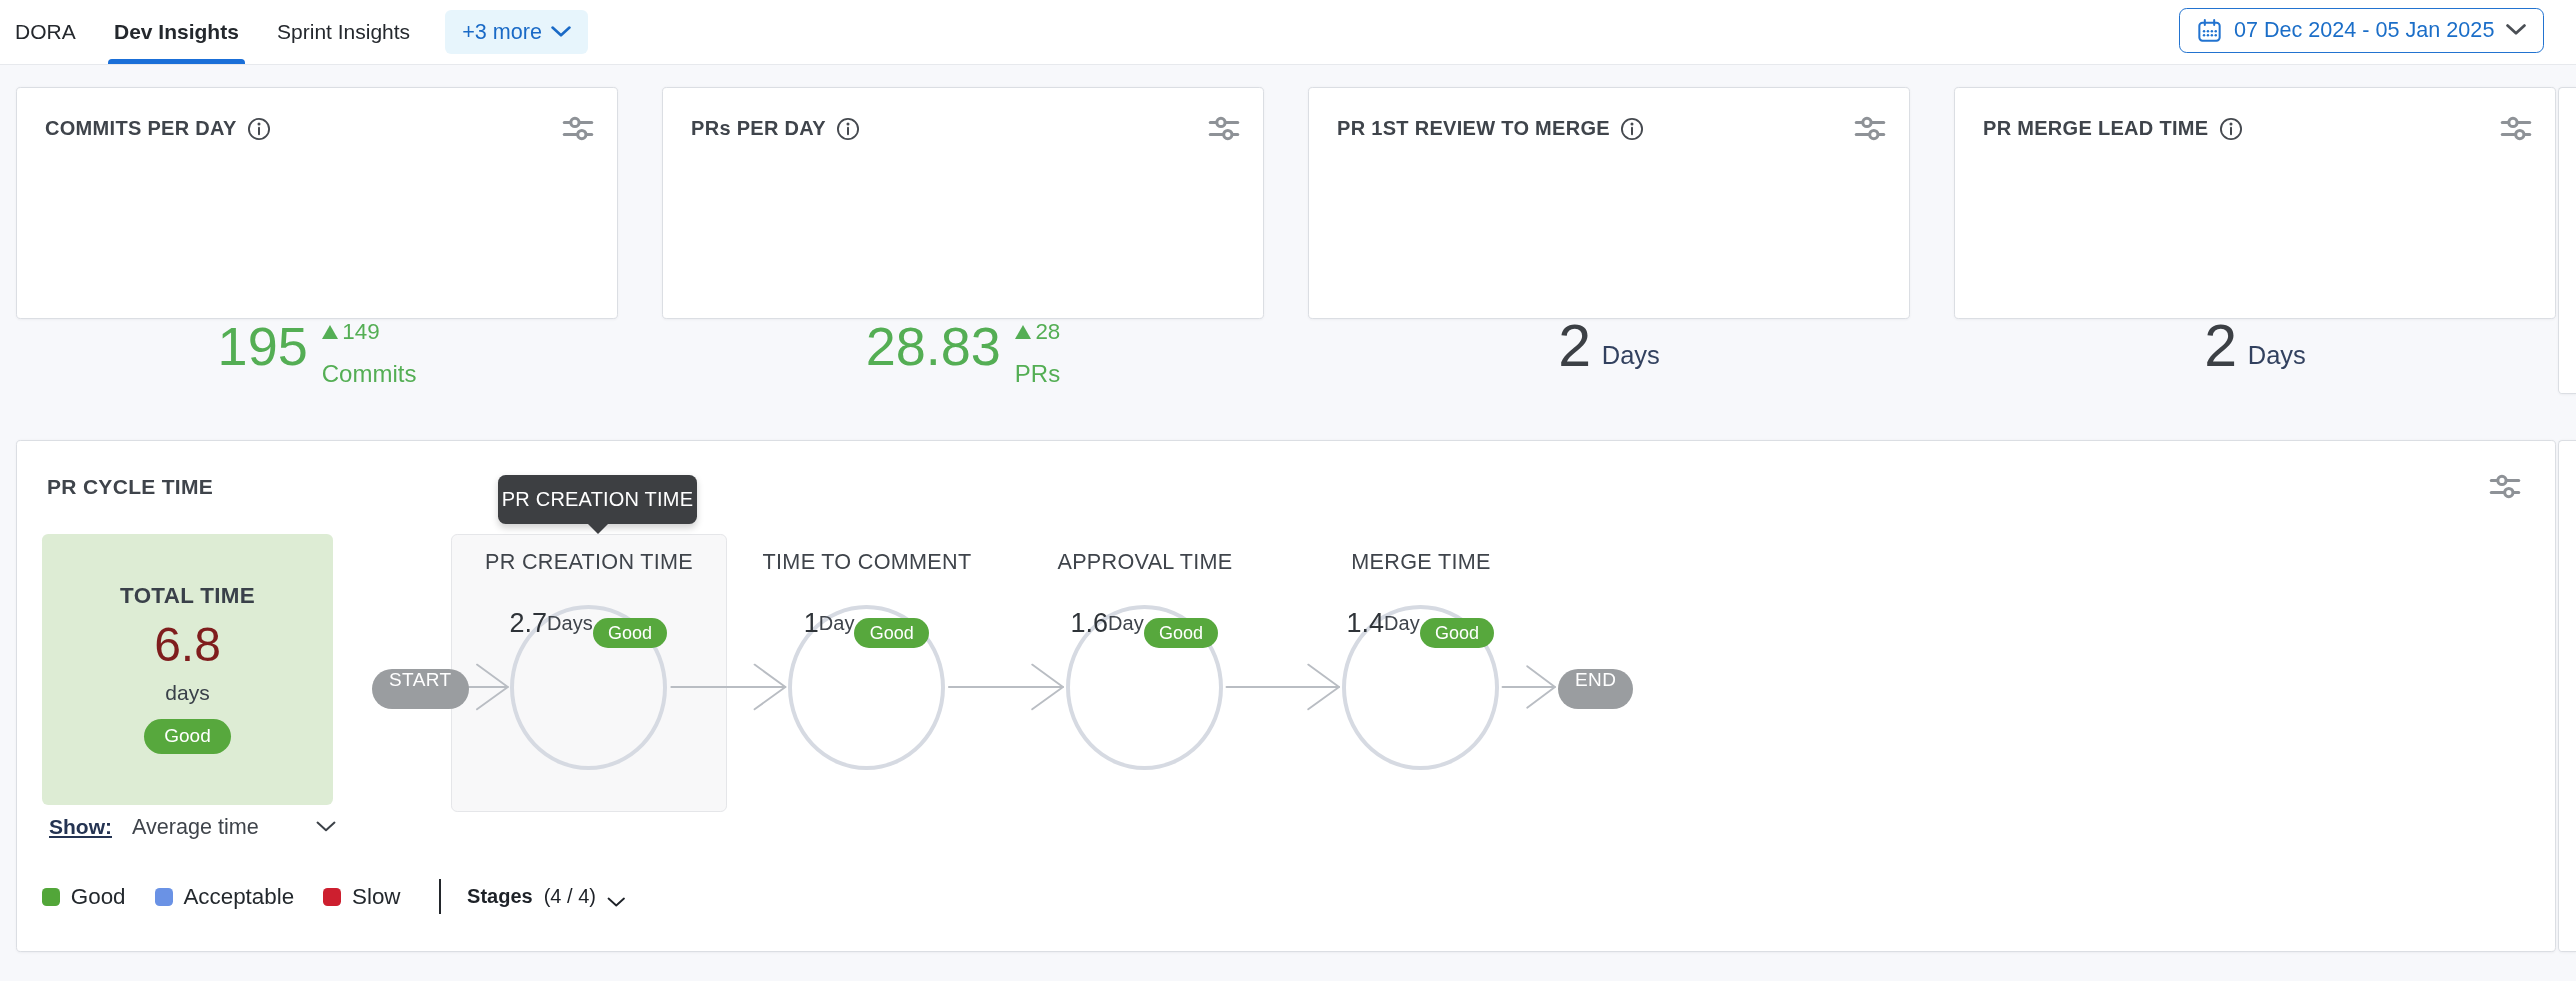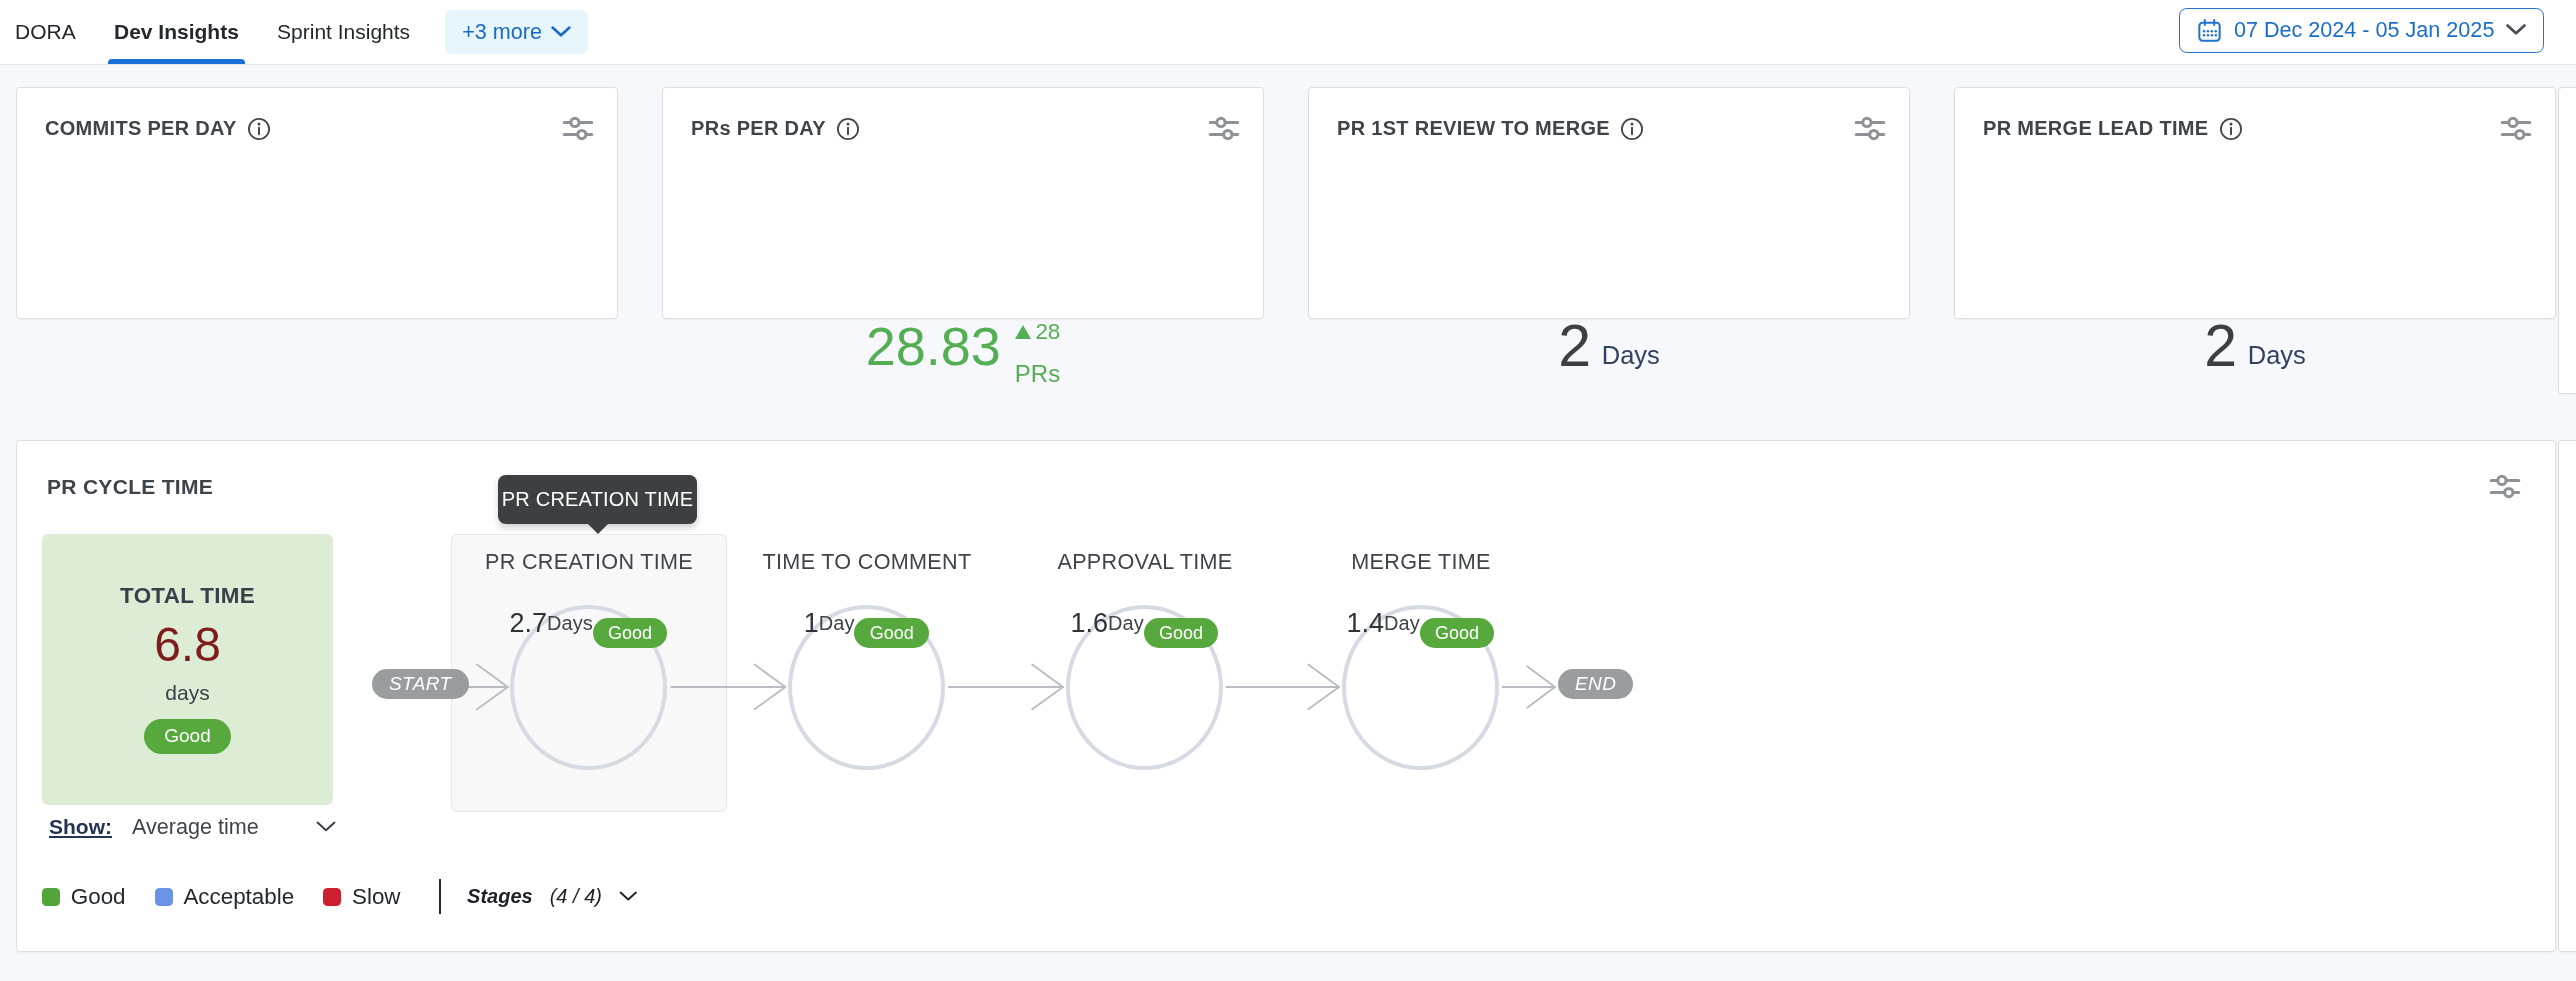--- a/index.html
+++ b/index.html
@@ -133,24 +133,24 @@
     z-index:2; cursor:pointer;
   }
   .sx0 { left:572px; } .sx1 { left:850px; } .sx2 { left:1128px; } .sx3 { left:1404px; }
   .circle-value { font-size:27px; font-weight:500; color:#2e3338; line-height:1.05; }
   .circle-unit { font-size:20px; color:#3f444b; margin-top:3.1px; }
   .circle-badge {
     color:#fff; font-size:18px; font-weight:500;
     padding:4.6px 15.4px; border-radius:770px; margin-top:9.3px;
   }
   .flow-pill {
-    position:absolute; top:228px; height:30px; z-index:2;
-    display:flex; align-items:center; justify-content:center;
+    position:absolute; top:228px; height:40px; z-index:2;
+    display:flex; align-items:flex-start; justify-content:center;
     color:#fff; font-size:19px; font-weight:500; letter-spacing:0.4px;
-    border-radius:770px; padding:0 17px;font-style:italic;
+    border-radius:770px; padding:0 17px;
   }
   .pill-start { left:355px; }
   .pill-end { left:1541px; }
 
   
   .tooltip {
     position:absolute; left:481px; top:34px; width:199px; height:49px; z-index:5;
     background:#3d3f42; border-radius:7.7px;
     display:flex; align-items:center; justify-content:center;
     color:#fff; font-size:20px; font-weight:500; letter-spacing:0.2px;
@@ -164,21 +164,21 @@
 
   
   .legend-row {
     position:absolute; left:25px; top:437px; height:37px;
     display:flex; align-items:center; z-index:2;
   }
   .legend-item { display:flex; align-items:center; margin-right:29px; }
   .legend-sq { width:18px; height:18px; border-radius:4.6px; margin-right:10.8px; }
   .legend-label { font-size:22.4px; color:#23282d; }
   .legend-div { width:2.3px; height:35px; background:#23272c; margin:0 26px 0 9.3px; }
-  .stages-dd { display:flex; align-items:center; gap:17px; cursor:pointer;font-style:italic; }
+  .stages-dd { display:flex; align-items:flex-end; gap:11px; cursor:pointer; }
   .stages-bold { font-size:20px; font-weight:700; color:#1d2127; }
   .stages-count { font-size:20px; color:#1d2127; }
 
   svg { display:block; }
 </style>
 </head>
 <body>
 
 <header class="topbar">
   <nav class="tabs">
@@ -237,20 +237,32 @@
       <span class="sliders-btn">
         <svg width="32" height="29" viewBox="0 0 42 38">
             <g stroke="#8e9297" stroke-width="4" stroke-linecap="round">
               <line x1="3" y1="11" x2="39" y2="11"></line>
               <line x1="3" y1="27" x2="39" y2="27"></line>
             </g>
             <circle cx="17" cy="11" r="5.4" fill="#fff" stroke="#8e9297" stroke-width="4"></circle>
             <circle cx="26" cy="27" r="5.4" fill="#fff" stroke="#8e9297" stroke-width="4"></circle>
           </svg>
       </span>
+    </div>
+    <div class="card-value">
+      <div class="val-row-a" style="color: rgb(84, 174, 84);">
+        <span class="big-green">195</span>
+        <span class="delta-col">
+          <span class="delta-line">
+            <span class="tri-up"></span>
+            <span class="delta-num">149</span>
+          </span>
+          <span class="unit-green">Commits</span>
+        </span>
+      </div>
     </div>
   </article>
 
   <article class="card">
     <div class="card-head">
       <span class="card-title">PRs PER DAY</span>
       <span class="info-btn">
         <svg width="26" height="26" viewBox="0 0 34 34">
             <circle cx="17" cy="17" r="13.2" fill="none" stroke="#45494f" stroke-width="2.4"></circle>
             <circle cx="17" cy="10.5" r="2" fill="#45494f"></circle>

